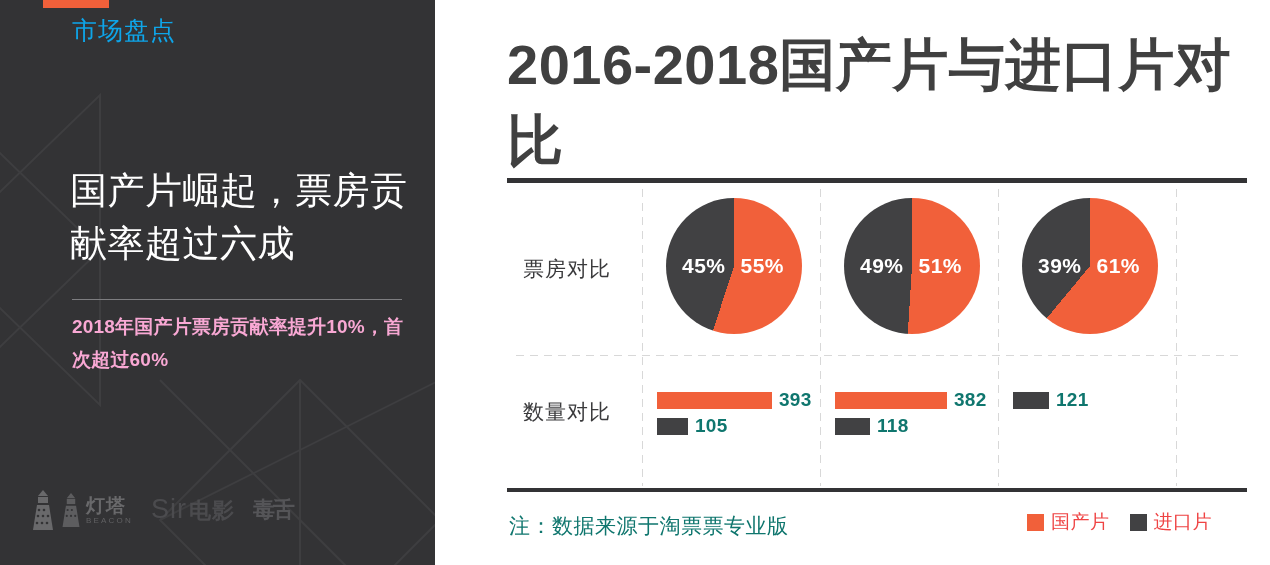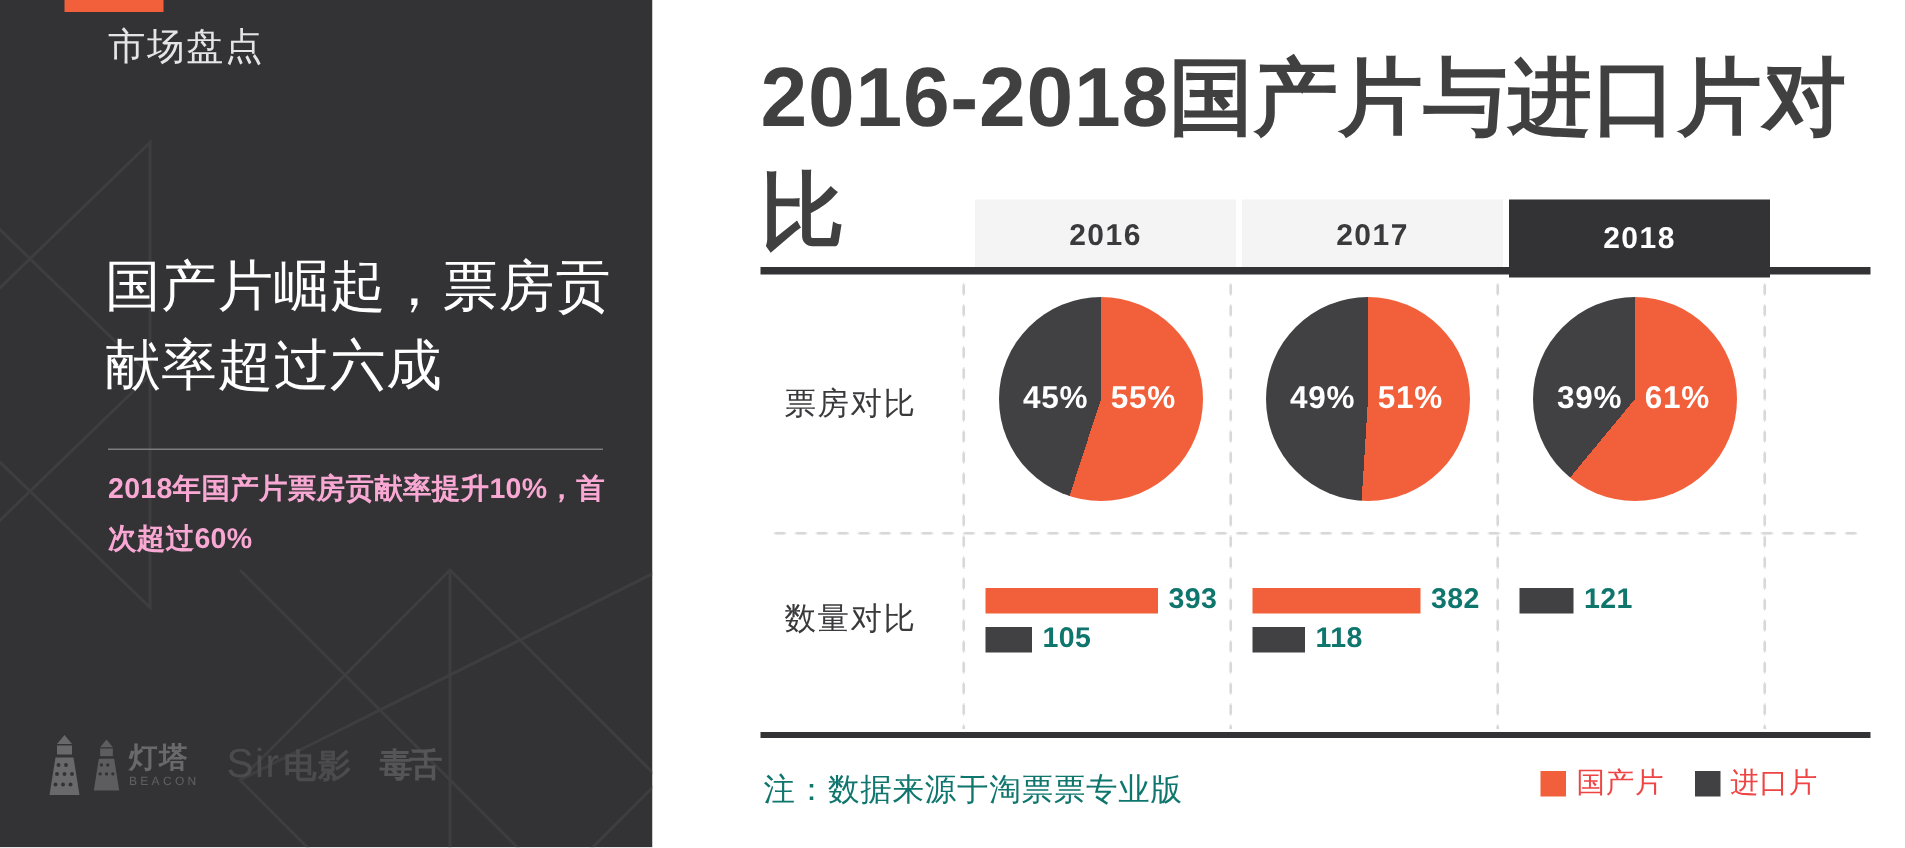--- a/index.html
+++ b/index.html
@@ -16,21 +16,21 @@
     position:absolute;left:0;top:0;width:435px;height:565px;
     background:#333335;overflow:hidden;
   }
   .deco-svg{position:absolute;left:0;top:0;width:435px;height:565px;}
 
   .accent-bar{
     position:absolute;left:43px;top:0;width:66px;height:8px;background:#F1603A;
   }
   .kicker{
     position:absolute;left:72px;top:14px;
-    font-size:25px;color:#e5e5e5;letter-spacing:1px;font-weight:400;
+    font-size:25px;color:#0ea5e9;letter-spacing:1px;font-weight:400;
   }
   .headline{
     position:absolute;left:70px;top:165px;width:350px;
     font-size:37px;line-height:1.42;color:#ffffff;font-weight:400;
     letter-spacing:0.5px;
   }
   .hr-rule{
     position:absolute;left:72px;top:299px;width:330px;height:1px;background:#7d7d80;
   }
   .sub-copy{
@@ -194,25 +194,20 @@
       </div>
 
       <div class="logo-du">毒舌</div>
     </div>
   </div>
 
   <div class="right">
 
     <div class="chart-title">2016-2018国产片与进口片对比</div>
 
-    <div class="tabs">
-      <div class="tab">2016</div>
-      <div class="tab">2017</div>
-      <div class="tab active">2018</div>
-    </div>
 
     <div class="top-rule"></div>
     <div class="bottom-rule"></div>
 
     <div class="dot-h"></div>
     <div class="dot-v" style="left:206px"></div>
     <div class="dot-v" style="left:384px"></div>
     <div class="dot-v" style="left:562px"></div>
     <div class="dot-v" style="left:740px"></div>
 

